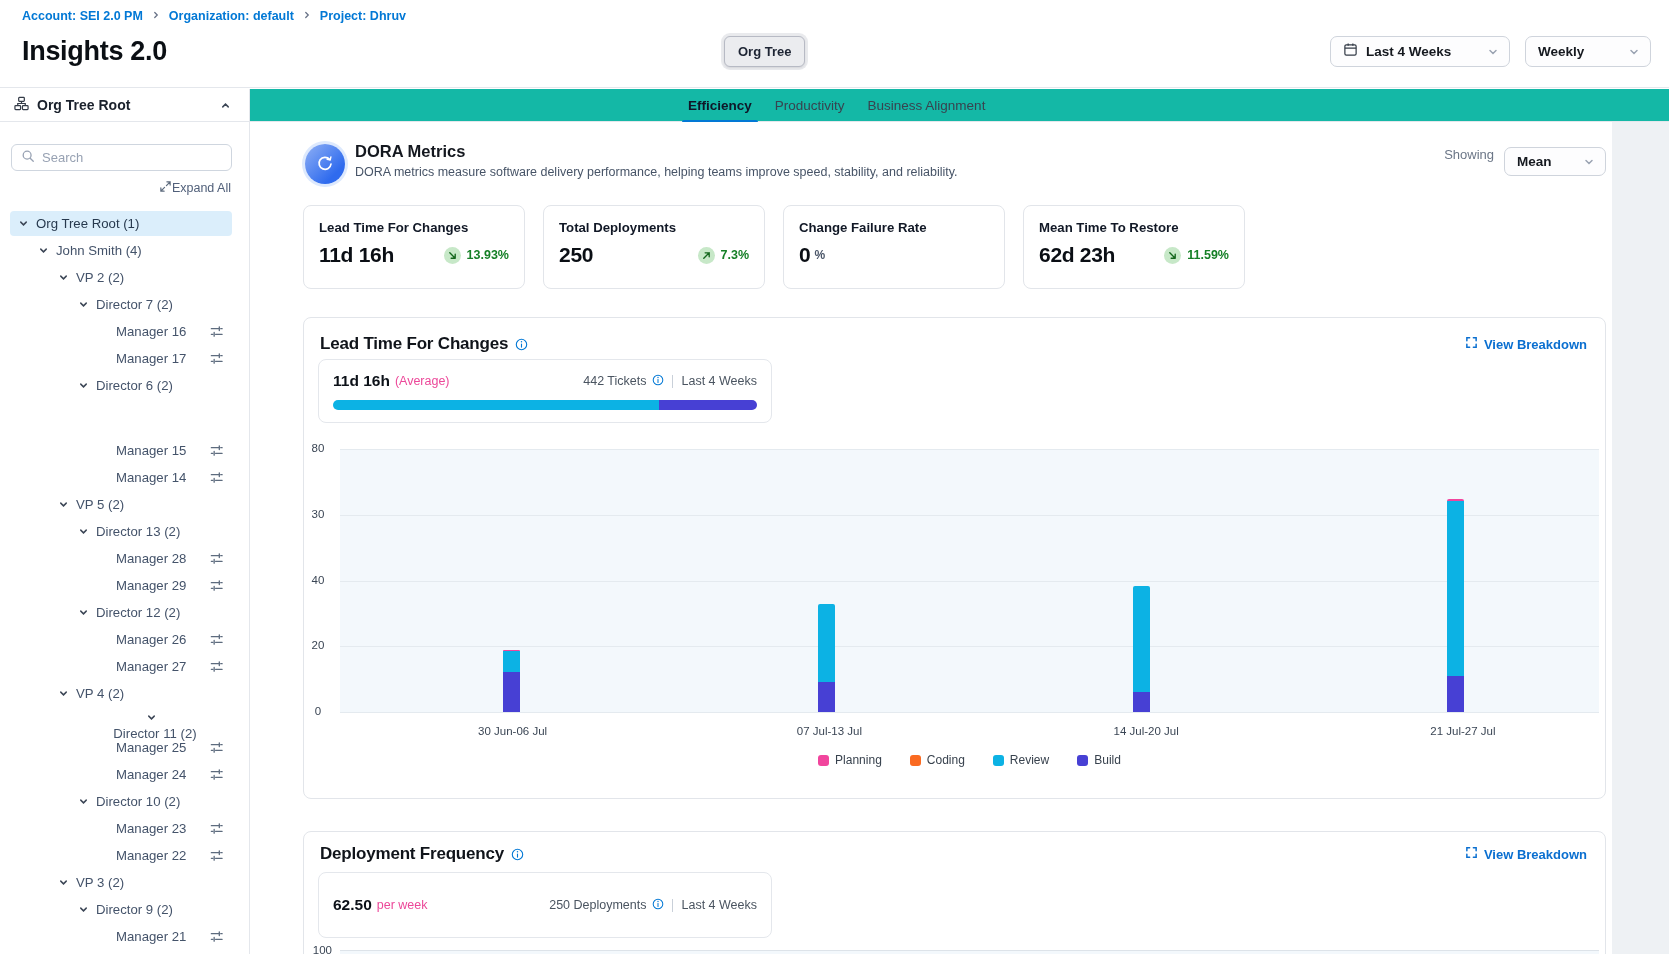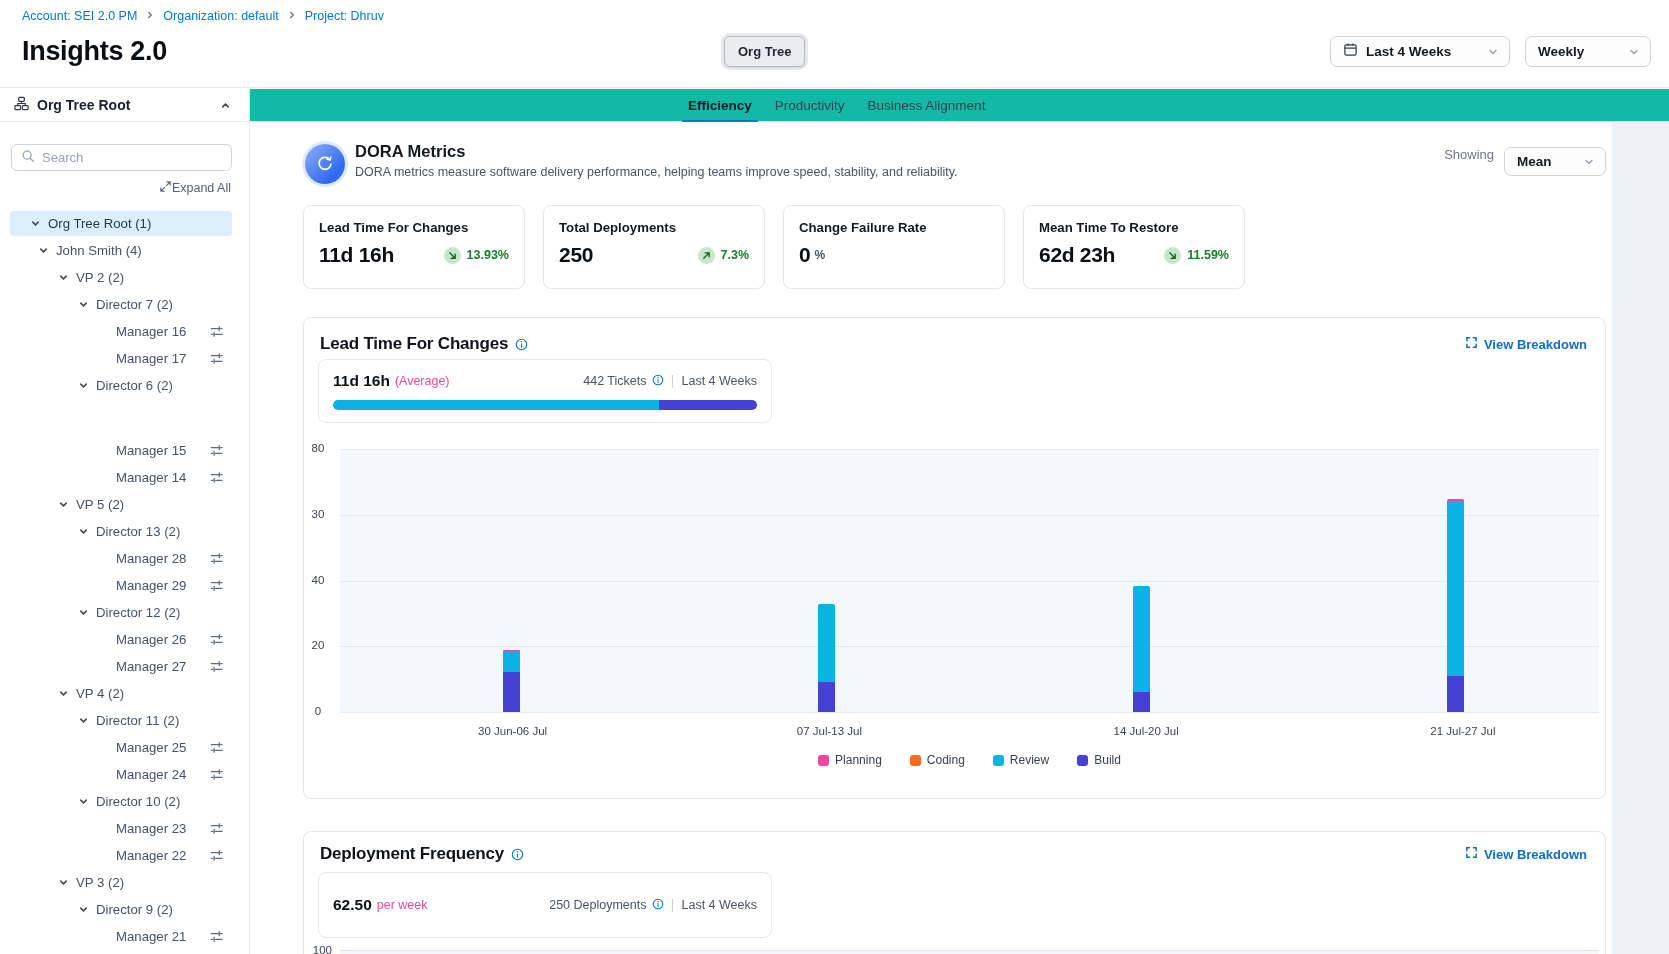--- a/index.html
+++ b/index.html
@@ -1,21 +1,21 @@
 <!DOCTYPE html>
 <html><head>
 <meta charset="utf-8">
 <style>
   * { box-sizing: border-box; margin: 0; padding: 0; }
   body { font-family: "Liberation Sans", "DejaVu Sans", sans-serif; background:#fff; }
   .screen { position:relative; width:1669px; height:954px; background:#fff; overflow:hidden; color:#101828; }
 
   
   .hdr { position:absolute; left:0; top:0; width:1669px; height:88px; background:#fff; border-bottom:1px solid #e4e7ec; z-index:5; }
-  .crumbs { position:absolute; left:22px; top:9px; display:flex; align-items:center; gap:8px; font-size:12.5px; }
+  .crumbs { position:absolute; left:22px; top:9px; display:flex; align-items:center; gap:8px; font-size:12.5px;font-weight:bold; }
   .crumbs a { color:#0278d5; text-decoration:none; cursor:pointer; }
   .crumbs .sep { color:#667085; font-size:12px; }
   .page-title { position:absolute; left:22px; top:36px; font-size:27px; font-weight:800; letter-spacing:-0.3px; color:#0b0f14; }
   .orgtree-btn { position:absolute; left:724px; top:36px; height:31px; padding:0 13px; background:#ebecef; border:1px solid #b7bac4; border-radius:6px;
     box-shadow:0 0 0 3px rgba(120,126,140,.16), 0 1px 2px rgba(16,24,40,.1); font-size:13px; font-weight:600; color:#1d2433; cursor:pointer;
     font-family:inherit; }
   .hdr-controls { position:absolute; right:18px; top:36px; display:flex; gap:15px; }
   .select { display:flex; align-items:center; gap:8px; height:31px; padding:0 10px 0 12px; border:1px solid #cfd4dc; border-radius:7px; background:#fdfdfe; cursor:pointer; }
   .select .val { font-size:13.5px; font-weight:600; color:#15191f; }
   .select.w-date { width:180px; }
@@ -179,21 +179,21 @@
       </div>
       <div class="expand-row">
         <button class="expand-link">
           <span><svg width="13" height="13" viewBox="0 0 14 14" fill="none" stroke="#5d6b7e" stroke-width="1.3" stroke-linecap="round">
                 <path d="M8.5 2H12v3.5M12 2L8 6M5.5 12H2V8.5M2 12l4-4"></path>
               </svg></span>
           <span>Expand All</span>
         </button>
       </div>
       <div class="tree">
-          <div class="trow sel" style="padding-left: 20px;">
+          <div class="trow sel" style="padding-left: 8px;">
             <span class="tslot">
               <svg width="11" height="11" viewBox="0 0 12 12" fill="none" stroke="#3c4656" stroke-width="1.6" stroke-linecap="round">
                 <path d="M3 4.5l3 3 3-3"></path>
               </svg>
             </span>
             <span class="tlabel">Org Tree Root (1)</span>
           </div>
           <div class="trow" style="padding-left: 28px;">
             <span class="tslot">
               <svg width="11" height="11" viewBox="0 0 12 12" fill="none" stroke="#3c4656" stroke-width="1.6" stroke-linecap="round">
@@ -323,21 +323,21 @@
             </button>
           </div>
           <div class="trow" style="padding-left: 48px;">
             <span class="tslot">
               <svg width="11" height="11" viewBox="0 0 12 12" fill="none" stroke="#3c4656" stroke-width="1.6" stroke-linecap="round">
                 <path d="M3 4.5l3 3 3-3"></path>
               </svg>
             </span>
             <span class="tlabel">VP 4 (2)</span>
           </div>
-          <div class="trow" style="padding-left: 68px;">
+          <div class="trow" style="padding-left: 68px; flex-direction: column;">
             <span class="tslot">
               <svg width="11" height="11" viewBox="0 0 12 12" fill="none" stroke="#3c4656" stroke-width="1.6" stroke-linecap="round">
                 <path d="M3 4.5l3 3 3-3"></path>
               </svg>
             </span>
             <span class="tlabel">Director 11 (2)</span>
           </div>
           <div class="trow" style="padding-left: 88px;">
             <span class="tslot"></span>
             <span class="tlabel">Manager 25</span>

